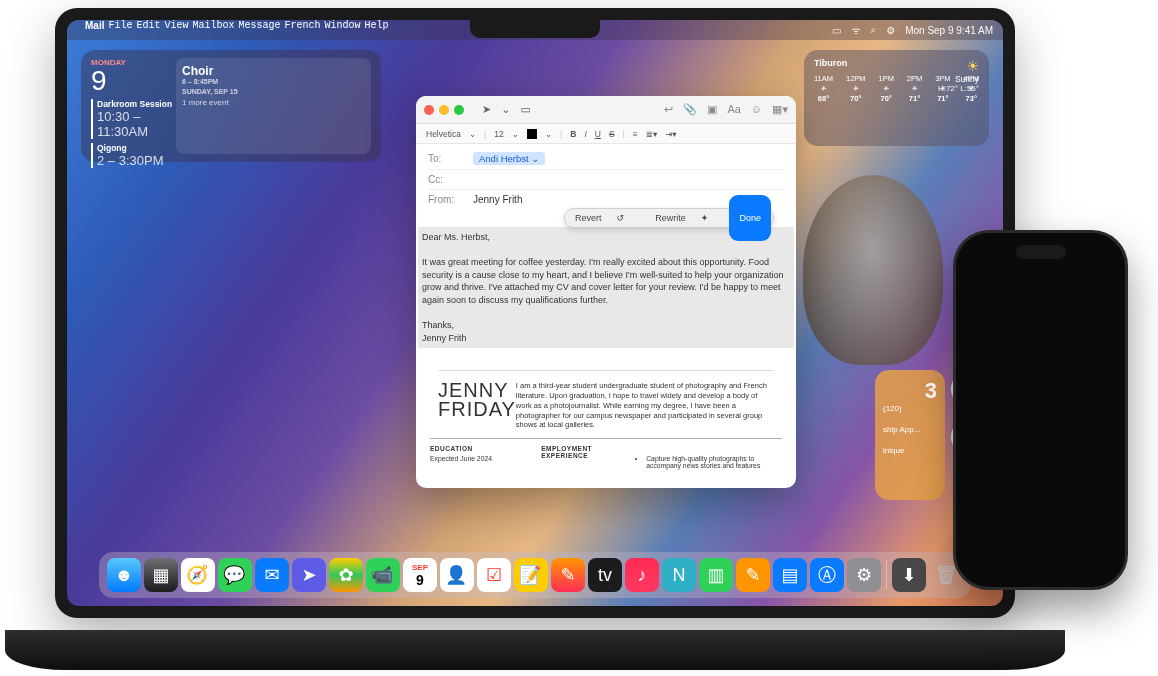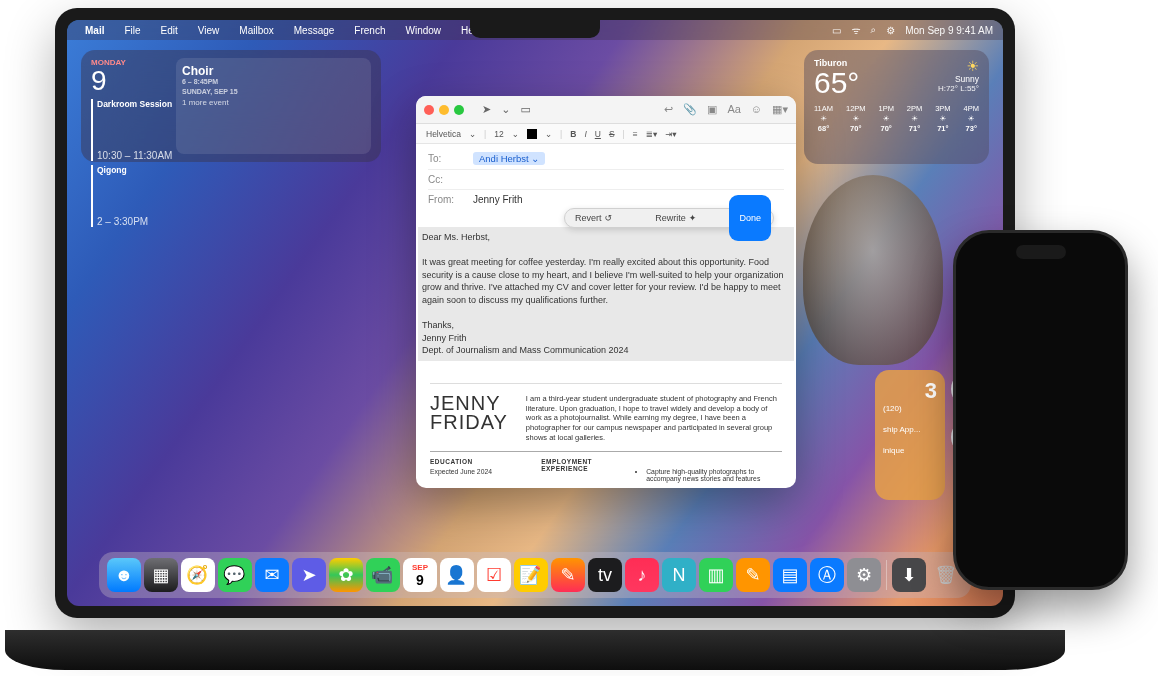--- a/index.html
+++ b/index.html
@@ -1,41 +1,41 @@
 <!DOCTYPE html>
 <html><head>
 <meta charset="utf-8">
 <style>
 * { margin:0; padding:0; box-sizing:border-box; font-family:-apple-system,BlinkMacSystemFont,"Helvetica Neue",Arial,sans-serif;}
 body { width:1158px; height:676px; background:#fff; position:relative; overflow:hidden;}
 .laptop { position:absolute; left:55px; top:8px; width:960px; height:610px; background:#1a1a1a; border-radius:22px; padding:12px; box-shadow:0 20px 50px rgba(0,0,0,.3);}
 .laptop-base{position:absolute;left:0;bottom:-52px;width:1060px;margin-left:-50px;height:40px;background:linear-gradient(#2e2e2e,#0e0e0e);border-radius:0 0 60px 60px/0 0 20px 20px;}
 .notch{position:absolute;top:12px;left:50%;transform:translateX(-50%);width:130px;height:18px;background:#1a1a1a;border-radius:0 0 10px 10px;z-index:50;}
 .screen{width:100%;height:100%;border-radius:12px;overflow:hidden;position:relative;background:linear-gradient(125deg,#3b7dd8 0%,#2e5bb8 15%,#4a3a9a 30%,#6b4ca3 42%,#d4a574 55%,#e8b885 62%,#5a7fb8 72%,#8654a8 82%,#e89968 92%,#d87854 100%);}
-.menubar{position:absolute;top:0;left:0;right:0;height:20px;background:rgba(60,50,70,.35);backdrop-filter:blur(20px);display:flex;align-items:center;padding:0 10px;color:#fff;font-size:10px;z-index:40;}
+.menubar{position:absolute;top:0;left:0;right:0;height:20px;background:rgba(60,50,70,.35);backdrop-filter:blur(20px);display:flex;padding:0 10px;color:#fff;font-size:10px;z-index:40;}
 .menubar .app{font-weight:600;margin-left:8px;}
-.menubar .menu{margin-left:20px;cursor:default;}
+.menubar .menu{margin-left:4px;cursor:default;font-family:Liberation Mono, monospace;}
 .menubar .right{margin-left:auto;display:flex;gap:10px;align-items:center;}
 .menubar .right span{opacity:.95;}
 .apple-logo{font-size:11px;}
 
 .cal-widget{position:absolute;top:30px;left:14px;width:300px;height:112px;background:rgba(60,50,70,.45);backdrop-filter:blur(30px);border-radius:14px;padding:8px 10px;color:#fff;font-size:9px;display:flex;}
 .cal-left{width:85px;}
 .cal-day{font-size:8px;color:#ff8a8a;font-weight:600;}
 .cal-date{font-size:28px;font-weight:300;line-height:1;}
 .cal-event{border-left:2px solid #fff;padding-left:4px;margin-top:4px;}
 .cal-event .t{font-weight:600;font-size:8.5px;}
-.cal-event .s{font-size:10px;opacity:.8;margin-top:41px;}
+.cal-event .s{font-size:13px;opacity:.8;}
 .cal-right{flex:1;background:rgba(255,255,255,.1);border-radius:8px;padding:6px;}
 .cr-row{margin-bottom:3px;}
 .cr-day{font-size:7px;opacity:.7;font-weight:600;}
 .cr-ev{font-size:12px;font-weight:600;}
 .cr-more{font-size:8px;opacity:.75;margin-top:2px;}
 
-.weather{position:absolute;top:30px;right:14px;width:185px;height:114px;background:rgba(80,70,90,.45);backdrop-filter:blur(30px);border-radius:14px;padding:8px 10px;color:#fff;}
+.weather{position:absolute;top:30px;right:14px;width:185px;height:96px;background:rgba(80,70,90,.45);backdrop-filter:blur(30px);border-radius:14px;padding:8px 10px;color:#fff;}
 .w-city{font-size:9px;font-weight:600;}
 .w-temp{font-size:30px;font-weight:300;line-height:1;}
 .w-cond{position:absolute;top:8px;right:10px;text-align:right;font-size:8.5px;}
 .w-hl{font-size:8px;opacity:.9;}
 .w-sun{font-size:14px;color:#ffd860;}
 .w-hours{display:flex;justify-content:space-between;margin-top:6px;font-size:7.5px;text-align:center;}
 .w-hours div{display:flex;flex-direction:column;gap:1px;}
 .w-hours .deg{font-weight:600;}
 
 .mail{position:absolute;top:76px;left:349px;width:380px;height:392px;background:#fff;border-radius:10px;box-shadow:0 15px 45px rgba(0,0,0,.35);overflow:hidden;font-size:10px;color:#333;}
@@ -45,26 +45,26 @@
 .tl-r{background:#ff5f57;}.tl-y{background:#febc2e;}.tl-g{background:#28c840;}
 .mail-tb-icons{display:flex;gap:10px;margin-left:12px;color:#666;align-items:center;font-size:11px;}
 .mail-tb-right{margin-left:auto;display:flex;gap:10px;color:#888;font-size:11px;}
 .format-bar{height:20px;background:#fafafa;border-bottom:1px solid #e5e5e5;display:flex;align-items:center;padding:0 10px;gap:8px;font-size:8.5px;color:#555;}
 .fb-sep{color:#ccc;}
 .fields{padding:4px 12px;}
 .field{display:flex;align-items:center;padding:4px 0;border-bottom:1px solid #eee;font-size:10px;}
 .field label{color:#888;width:45px;}
 .token{background:#d0e3ff;color:#1a5fce;padding:1px 6px;border-radius:3px;font-size:9.5px;}
 .rewrite-bar{position:absolute;top:112px;right:22px;width:210px;height:20px;background:#f0f0f0;border:1px solid #d0d0d0;border-radius:10px;display:flex;align-items:center;font-size:9px;box-shadow:0 2px 6px rgba(0,0,0,.15);z-index:5;}
-.rw-btn{padding:0 10px;color:#444;cursor:default;display:flex;align-items:center;gap:3px;}
+.rw-btn{padding:0 10px;color:#444;cursor:default;display:flex;align-items:center;gap:15px;}
 .rw-btn.ctr{flex:1;justify-content:center;}
 .rw-done{background:#0a7aff;color:#fff;padding:18px 10px;border-radius:9px;margin-right:2px;}
 .body{padding:10px 6px;font-size:9px;line-height:1.4;color:#333;}
 .body .sel{background:#e8e8e8;padding:4px;margin:4px -4px;}
-.resume{border-top:1px solid #ddd;margin:8px 14px 0;padding-top:10px;display:flex;gap:18px;font-size:7.5px;}
+.resume{border-top:1px solid #ddd;margin:8px 22px 0;padding-top:10px;display:flex;font-size:7.5px;}
 .res-name{font-size:20px;font-weight:300;letter-spacing:1px;line-height:.95;}
 .res-right{flex:1;line-height:1.3;}
 .res-cols{display:flex;gap:14px;margin:8px 14px 0;padding-top:6px;font-size:6.8px;border-top:1px solid #aaa;}
 .res-col{flex:1;}
 .res-col h4{font-size:6.5px;font-weight:700;letter-spacing:.5px;margin-bottom:3px;}
 .res-col ul{list-style:disc;padding-left:10px;}
 
 .dock{position:absolute;bottom:8px;left:50%;transform:translateX(-50%);height:46px;background:rgba(200,190,200,.35);backdrop-filter:blur(30px);border-radius:14px;padding:4px 8px;display:flex;gap:3px;align-items:center;}
 .dock-icon{width:34px;height:34px;border-radius:8px;display:flex;align-items:center;justify-content:center;font-size:18px;color:#fff;}
 .dock-sep{width:1px;height:30px;background:rgba(255,255,255,.35);margin:0 2px;}
@@ -126,21 +126,20 @@
           </div>
         <div class="cr-row">
             <div class="cr-day">SUNDAY, SEP 15</div>
           </div>
         <div class="cr-more">1 more event</div>
       </div>
     </div>
 
     <div class="weather">
       <div class="w-city">Tiburon</div>
-      <div class="w-temp">65°</div>
       <div class="w-cond">
         <div class="w-sun">☀</div>
         <div>Sunny</div>
         <div class="w-hl">H:72° L:55°</div>
       </div>
       <div class="w-hours">
         <div>
             <span>11AM</span>
             <span>☀</span>
             <span class="deg">68°</span>
@@ -251,21 +250,20 @@
           </div>
         <div class="rw-done">Done</div>
       </div>
 
       <div class="body">
         <div class="sel">
           <p>Dear Ms. Herbst,</p><br>
           <p>It was great meeting for coffee yesterday. I'm really excited about this opportunity. Food security is a cause close to my heart, and I believe I'm well-suited to help your organization grow and thrive. I've attached my CV and cover letter for your review. I'd be happy to meet again soon to discuss my qualifications further.</p><br>
           <p>Thanks,</p>
           <p>Jenny Frith</p>
-          <p>Dept. of Journalism and Mass Communication 2024</p>
         </div>
       </div>
 
       <div class="resume">
         <div>
           <div class="res-name">JENNY</div>
           <div class="res-name">FRIDAY</div>
         </div>
         <div class="res-right">I am a third-year student undergraduate student of photography and French literature. Upon graduation, I hope to travel widely and develop a body of work as a photojournalist. While earning my degree, I have been a photographer for our campus newspaper and participated in several group shows at local galleries.</div>
       </div>

